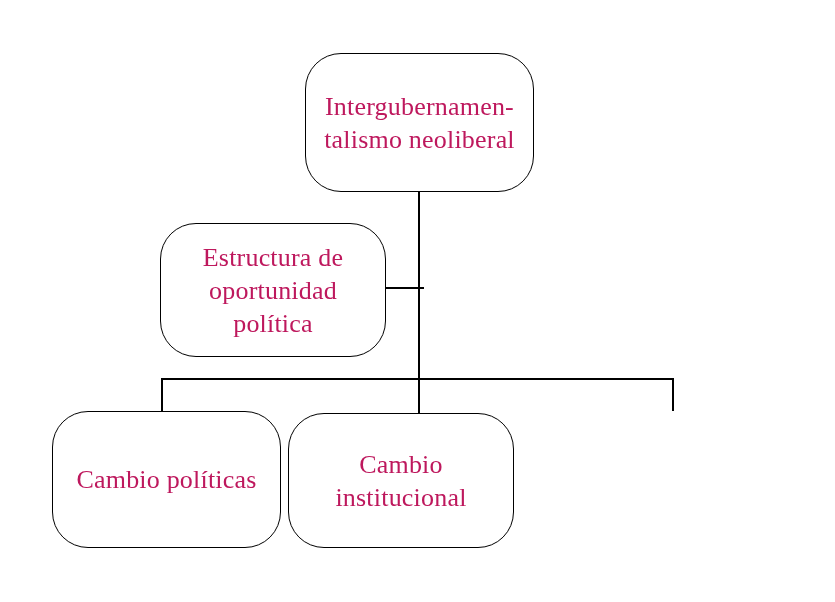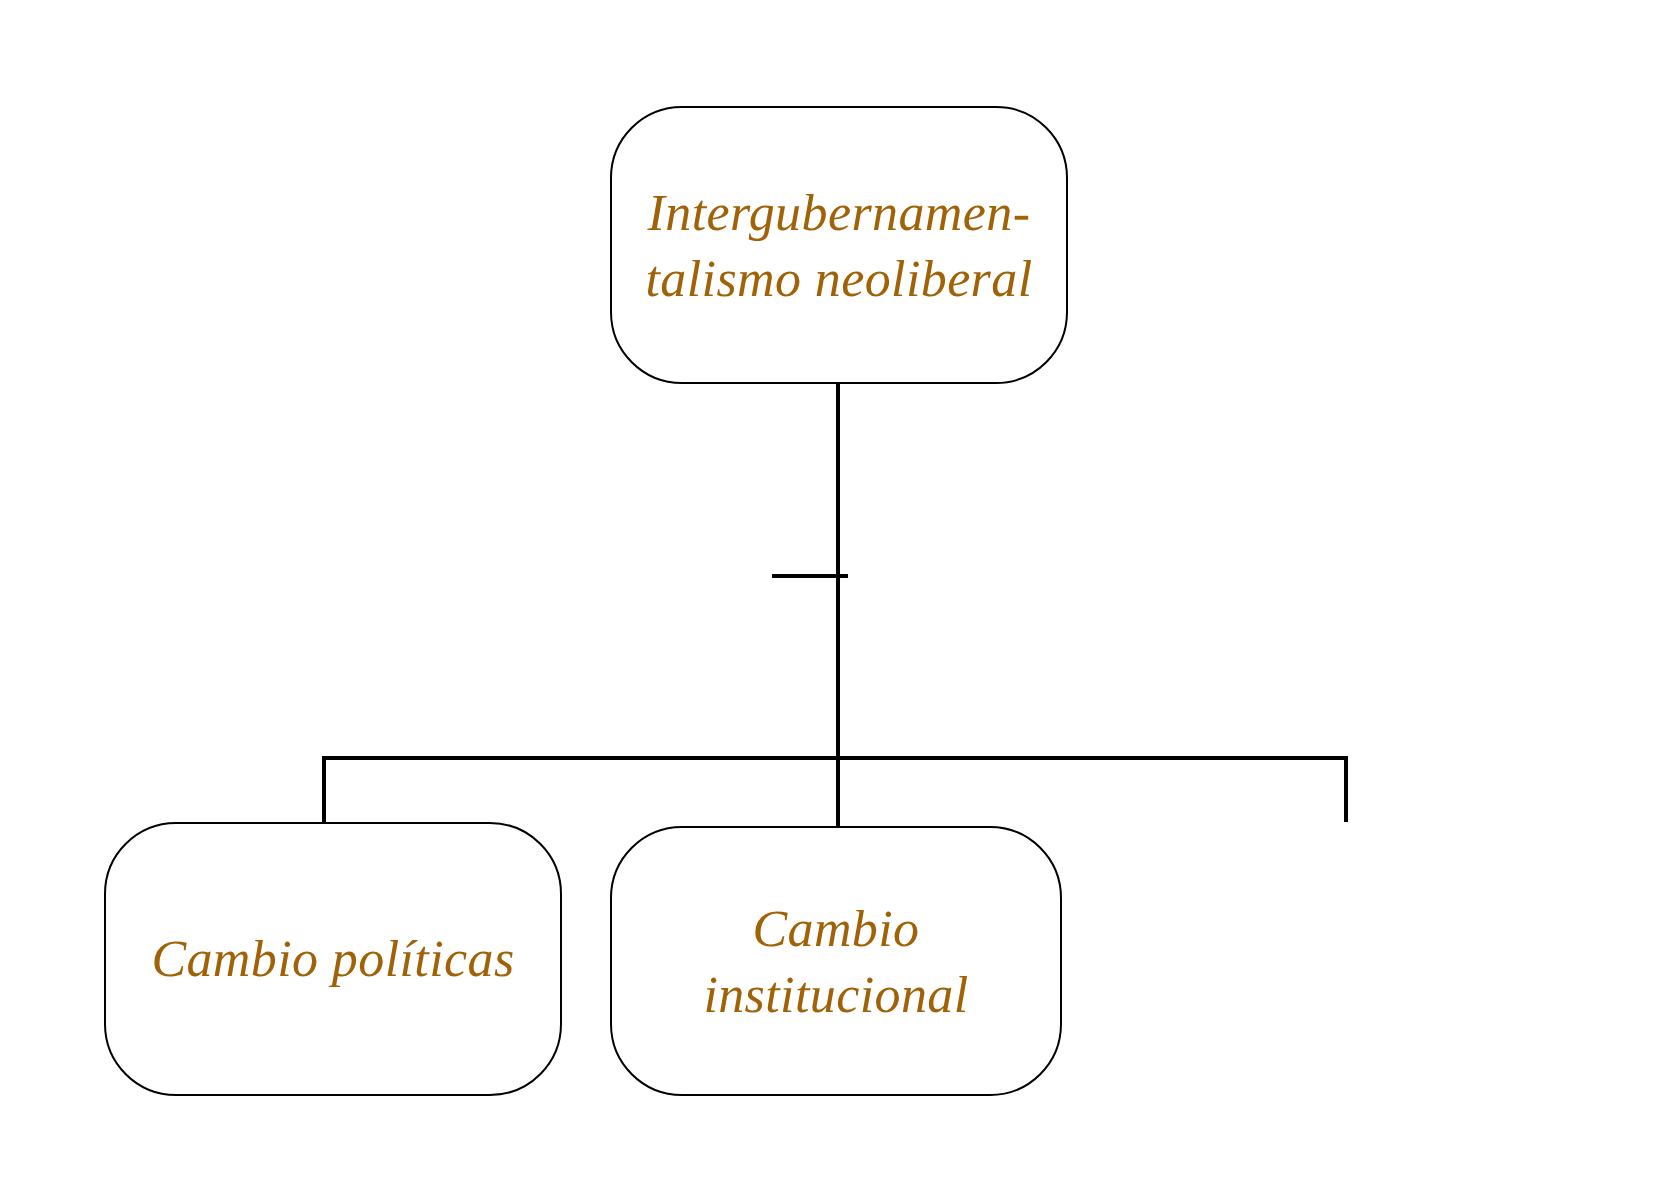--- a/index.html
+++ b/index.html
@@ -6,23 +6,22 @@
     margin: 0;
     padding: 0;
     background: #ffffff;
   }
   .canvas {
     position: relative;
     width: 835px;
     height: 602px;
     background: #ffffff;
     font-family: "Liberation Serif", "DejaVu Serif", serif;
-    color: #a16207;
+    color: #be185d;
     overflow: hidden;
-    font-style: italic;
   }
   .node {
     position: absolute;
     box-sizing: border-box;
     border: 1.5px solid #000000;
     border-radius: 36px;
     background: #ffffff;
     display: flex;
     align-items: center;
     justify-content: center;
@@ -36,21 +35,21 @@
     letter-spacing: 0.2px;
   }
   .line {
     position: absolute;
     background: #000000;
   }
   
   .node-root          { left: 305px; top: 53px;  width: 229px; height: 139px; }
   .node-estructura    { left: 160px; top: 223px; width: 226px; height: 134px; }
   .node-ideologico    { left: 52px;  top: 411px; width: 229px; height: 137px; }
-  .node-institucional { left: 305px; top: 413px; width: 226px; height: 135px; }
+  .node-institucional { left: 288px; top: 413px; width: 226px; height: 135px; }
   .node-nuevo         { left: 555px; top: 410px; width: 227px; height: 140px; }
   
   .line-main-vertical      { left: 418px; top: 192px; width: 2px;   height: 221px; }
   .line-estructura-branch  { left: 386px; top: 287px; width: 38px;  height: 2px;   }
   .line-children-horizontal{ left: 161px; top: 378px; width: 513px; height: 2px;   }
   .line-drop-ideologico    { left: 161px; top: 378px; width: 2px;   height: 34px;  }
   .line-drop-nuevo         { left: 672px; top: 378px; width: 2px;   height: 33px;  }
 </style>
 </head>
 <body>
@@ -61,20 +60,25 @@
   <div class="line line-estructura-branch"></div>
   <div class="line line-children-horizontal"></div>
   <div class="line line-drop-ideologico"></div>
   <div class="line line-drop-nuevo"></div>
 
   <div class="node node-root">
     <span class="node-label">Intergubernamen-
 talismo neoliberal</span>
   </div>
 
+  <div class="node node-estructura">
+    <span class="node-label">Estructura de
+oportunidad
+política</span>
+  </div>
 
   <div class="node node-ideologico">
     <span class="node-label">Cambio políticas</span>
   </div>
 
   <div class="node node-institucional">
     <span class="node-label">Cambio
 institucional</span>
   </div>
 

